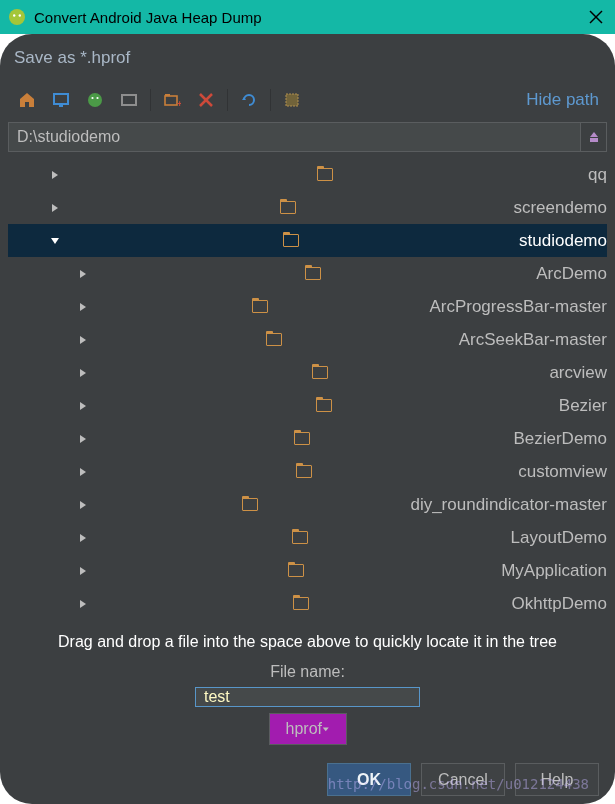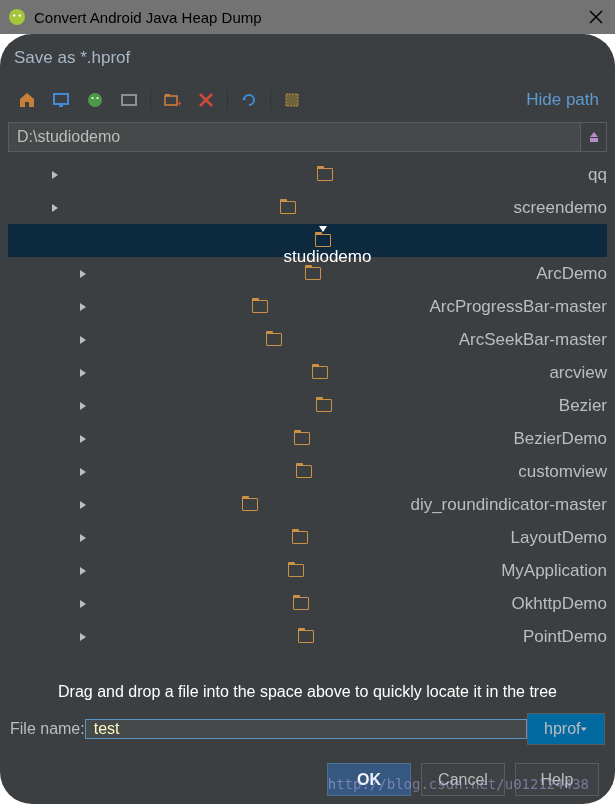--- a/index.html
+++ b/index.html
@@ -7,21 +7,21 @@
     font-family: "Segoe UI", Arial, sans-serif;
     background: #fff;
     width: 615px;
     height: 804px;
     overflow: hidden;
     font-size: 16px;
     color: #bdbdbd;
   }
   .titlebar {
     height: 34px;
-    background: #737373;
+    background: #14b8a6;
     display: flex;
     align-items: center;
     padding: 0 12px 0 8px;
     color: #000;
     justify-content: space-between;
   }
   .titlebar .app-icon {
     width: 18px; height: 18px; margin-right: 8px;
     display:flex;align-items:center;justify-content:center;
   }
@@ -75,46 +75,46 @@
     padding-top:4px;
   }
   .tree-row {
     display:flex;align-items:center;
     height:33px;
     padding-left:10px;
     color:#bdbdbd;font-size:17px;
     cursor:pointer;
     justify-content:space-between;
   }
-  .tree-row.selected { background:#0d293e; color:#fff;flex-direction:column;}
+  .tree-row.selected { background:#0d293e; color:#fff;}
   .indent0 { padding-left: 40px;}
   .indent1 { padding-left: 68px;}
   .arrow {
     width:14px;height:14px;margin-right:10px;display:inline-flex;align-items:center;justify-content:center;
   }
   .folder-icon{
     width:16px;height:13px;margin-right:10px;flex-shrink:0;
     border:1px solid #cd9146;
     border-radius:1px;
     position:relative;
   }
   .folder-icon::before{
     content:"";position:absolute;top:-3px;left:-1px;width:7px;height:3px;background:#cd9146;border-radius:1px 1px 0 0;
   }
   .hint {
     color:#ffffff;font-size:16px;text-align:center;padding:6px 12px 10px;line-height:1.35;
   }
-  .filename-row{display:flex;align-items:center;padding:0 2px;}
+  .filename-row{display:flex;align-items:center;gap:6px;padding:0 2px;flex-direction:column;}
   .filename-row label{color:#bdbdbd;font-size:16px;white-space:nowrap;}
   .filename-input{
     flex:1;background:#45494a;border:1px solid #5896c9;color:#fef9c3;
     height:20px;padding:0 8px;font-size:16px;outline:none;
   }
   .ext-select{
-    width:78px;height:32px;background:#0369a1;border:1px solid #5a5d5f;
+    width:78px;height:32px;background:#a21caf;border:1px solid #5a5d5f;
     display:flex;align-items:center;justify-content:space-between;padding:0 16px;color:#bdbdbd;font-size:16px;cursor:pointer;
   }
   .button-row{display:flex;justify-content:flex-end;gap:10px;padding:18px 8px 0 0;text-align:center;}
   .btn{
     min-width:84px;height:33px;background:#3f4244;border:1px solid #5a5d5f;color:#bdbdbd;
     font-size:16px;display:flex;align-items:center;justify-content:center;cursor:pointer;
   }
   .btn.primary{background:#365880;border:1px solid #4a708f;color:#eef3f7;font-weight:bold;}
   .watermark{
     position:absolute;right:26px;bottom:12px;color:#c4b5fd;font-size:14px;font-family:monospace;opacity:.45;pointer-events:none;

